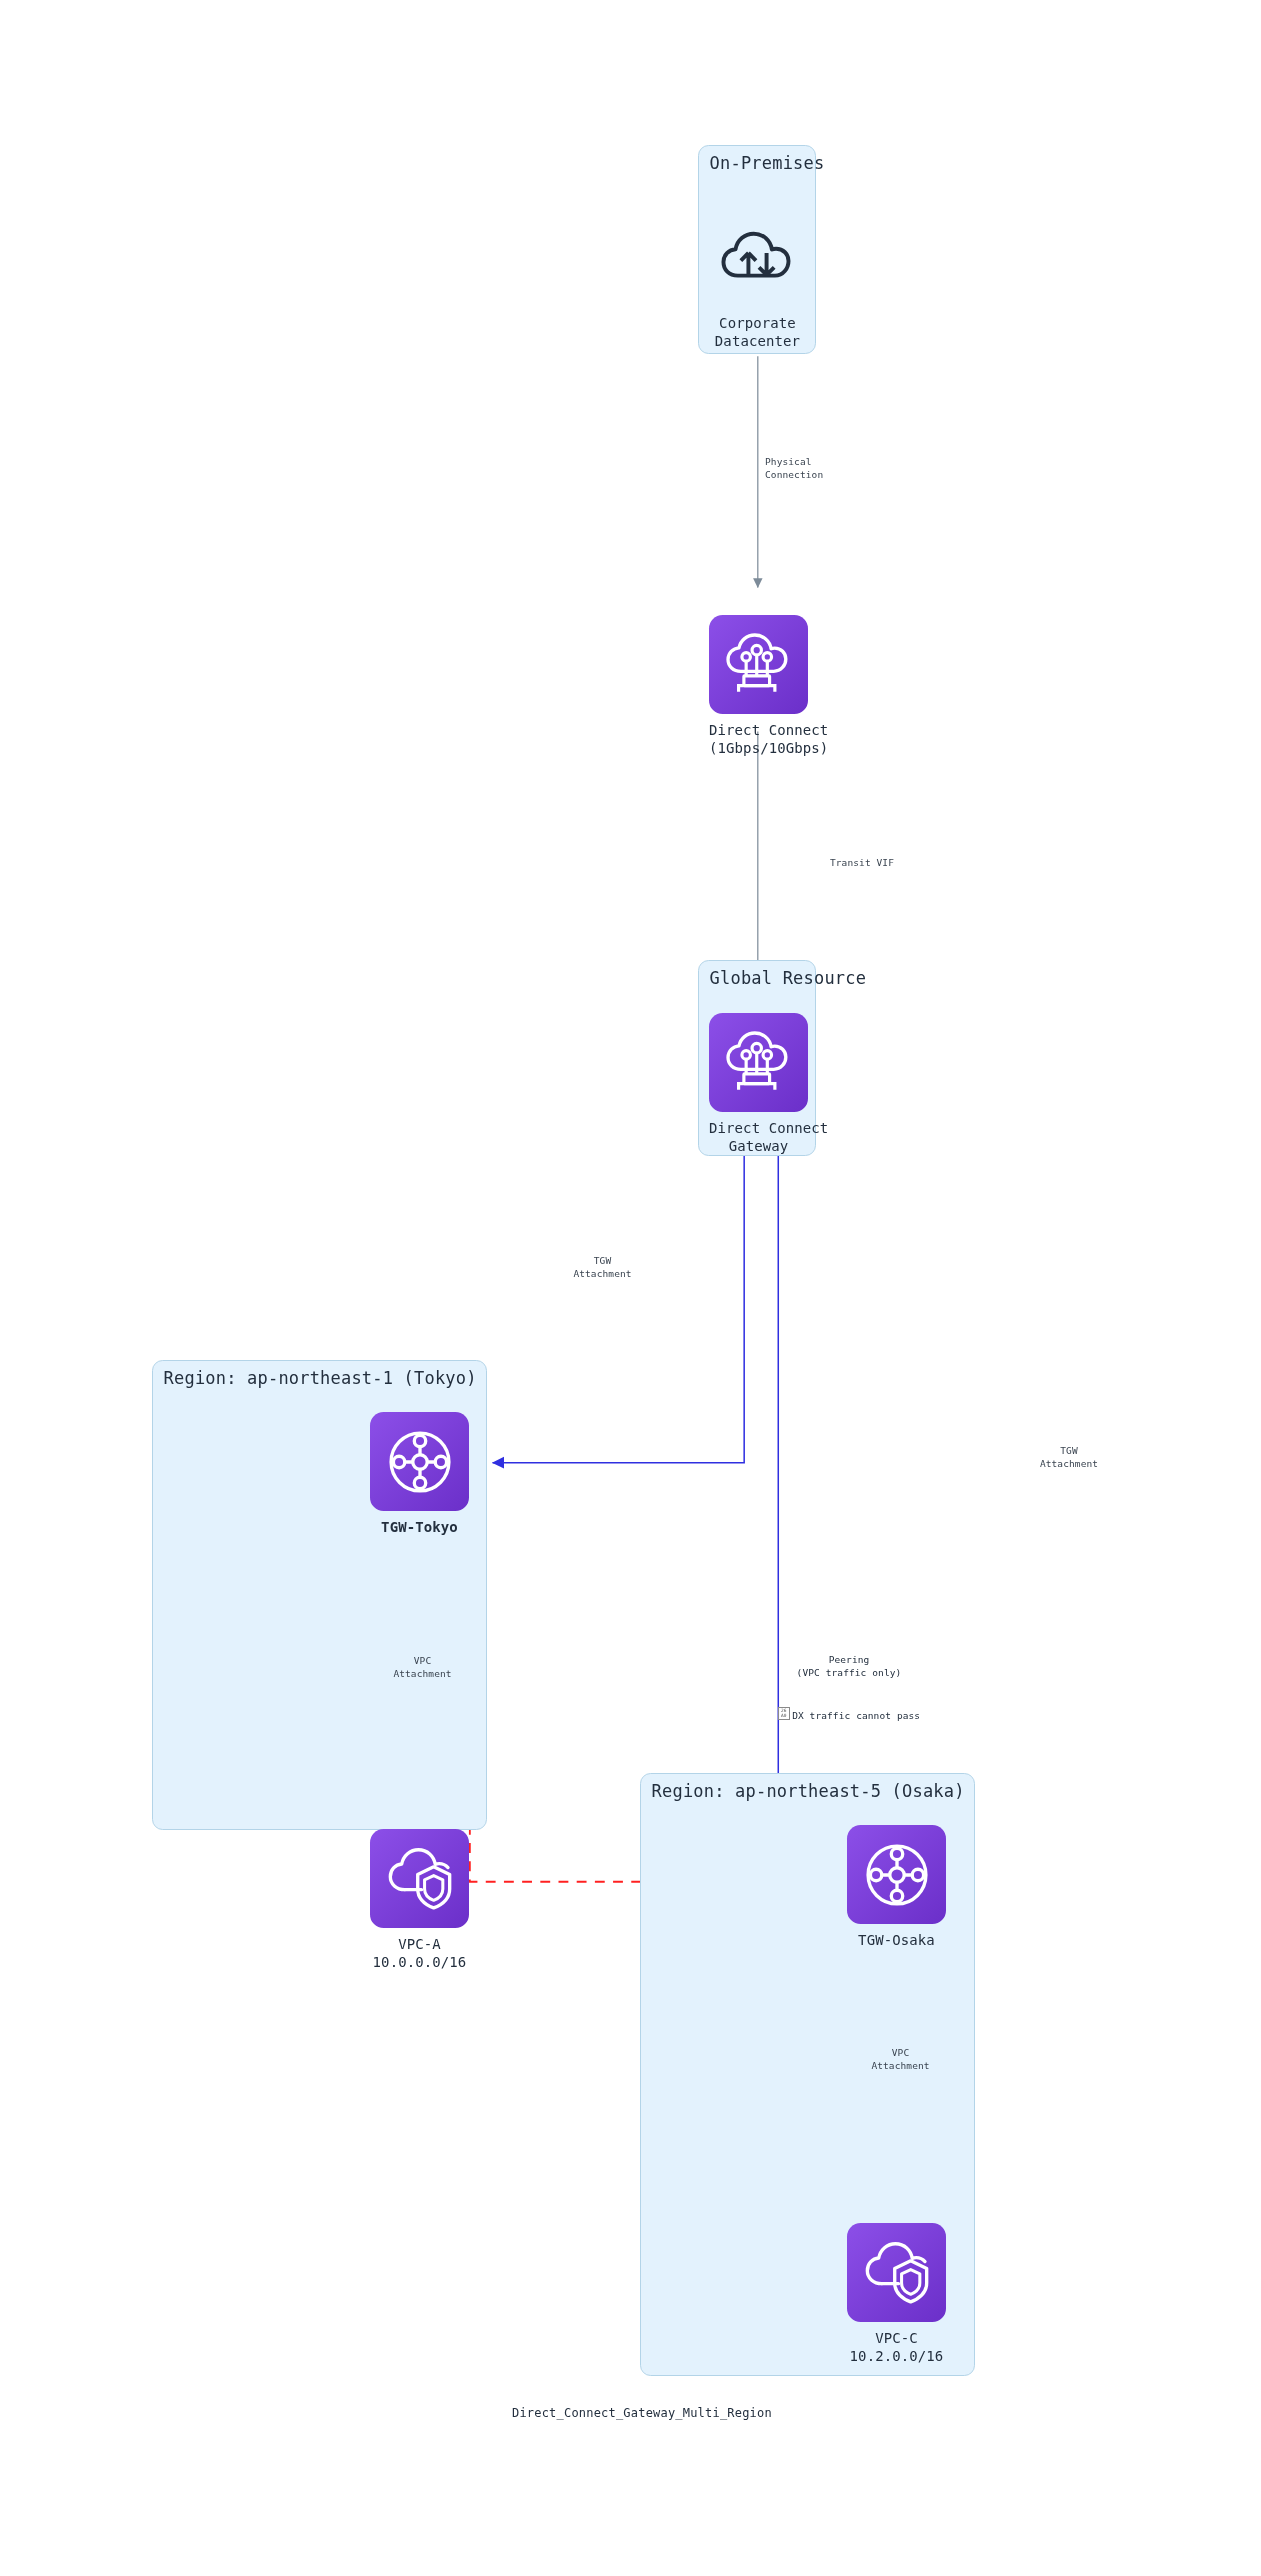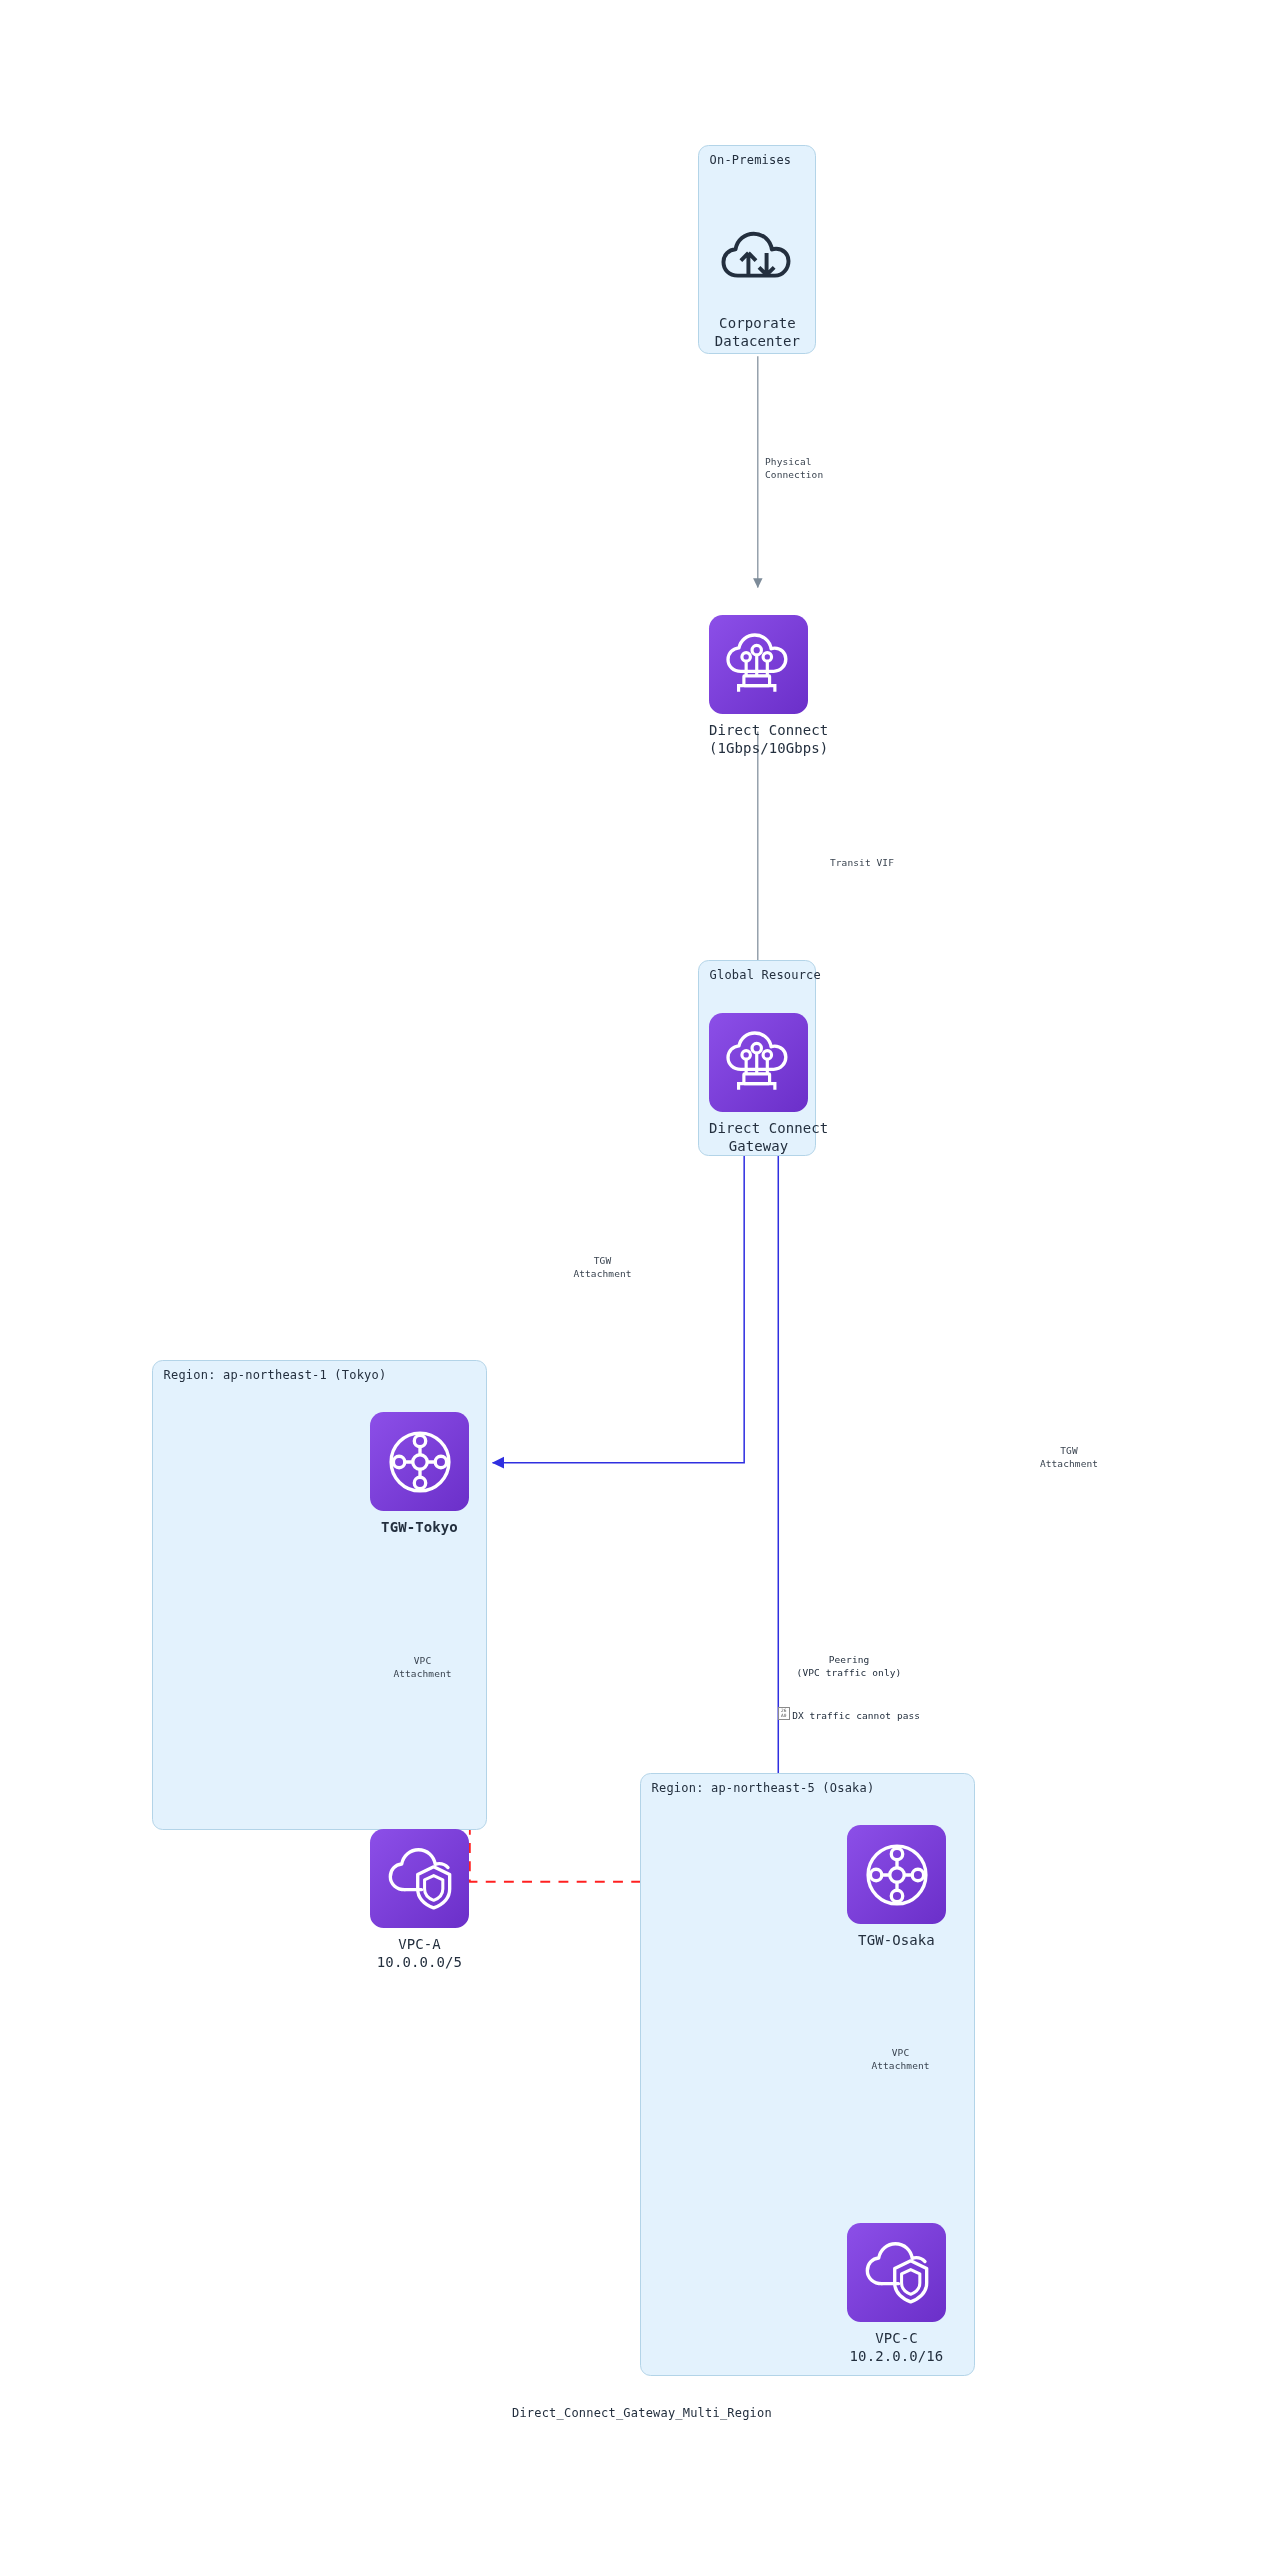--- a/index.html
+++ b/index.html
@@ -25,21 +25,21 @@
   .group{
     position:absolute;
     background:#E3F2FD;
     border:0.8px solid #B3D4E8;
     border-radius:10.6px;
     box-sizing:border-box;
   }
   .group-title{
     position:absolute;
     top:6.8px; left:10.6px;
-    font-size:12px;
+    font-size:17px;
     letter-spacing:0.2px;
     color:#232F3E;
     white-space:nowrap;
   }
 
   
   .node{
     position:absolute;
     width:99px;
     text-align:center;
@@ -234,21 +234,21 @@
                  C24,11.5 33,3.5 44,3.5 C55.5,3.5 64.5,11.8 66,22.8
                  C67.5,22.2 69.5,21.8 71.2,21.8 C76,21.8 80,23.8 82.8,27" fill="none" stroke="#fff" stroke-width="4.4" stroke-linejoin="round" stroke-linecap="round"></path>
         <path d="M26,56 L48,56" fill="none" stroke="#fff" stroke-width="4.4" stroke-linecap="round"></path>
         <path d="M64,26 L85,36 L85,55 C85,67 75.5,75.5 64,80
                  C52.5,75.5 43,67 43,55 L43,36 Z" fill="none" stroke="#fff" stroke-width="4.4" stroke-linejoin="round"></path>
         <path d="M64,37.5 L76,43 L76,55 C76,62.5 70.5,67.5 64,70
                  C57.5,67.5 52,62.5 52,55 L52,43 Z" fill="none" stroke="#fff" stroke-width="4" stroke-linejoin="round"></path>
       </svg>
     </div>
     <div class="caption">VPC-A
-10.0.0.0/5</div>
+10.0.0.0/16</div>
   </div>
 
   <div class="elabel warn" style="left:739px; top:1626px; width:220px; text-align:center;">
     <span style="white-space:pre; display:block;">Peering
 (VPC traffic only)</span>
     <span style="display:block; white-space:nowrap;">
       <span class="warn-glyph"><b>26</b><b>A0</b></span><span>DX traffic cannot pass</span>
     </span>
   </div>
 

